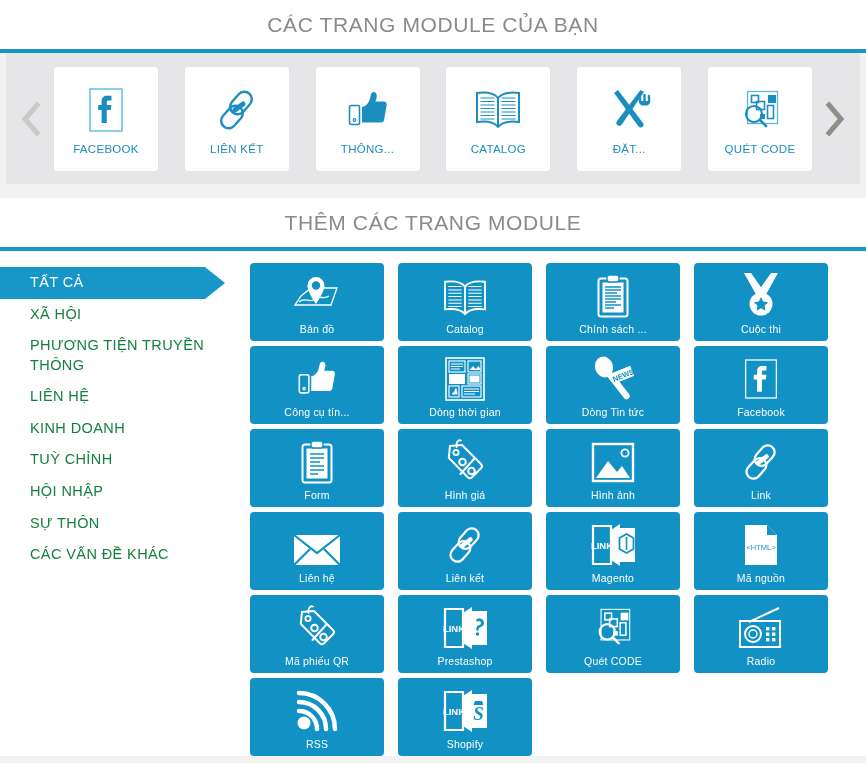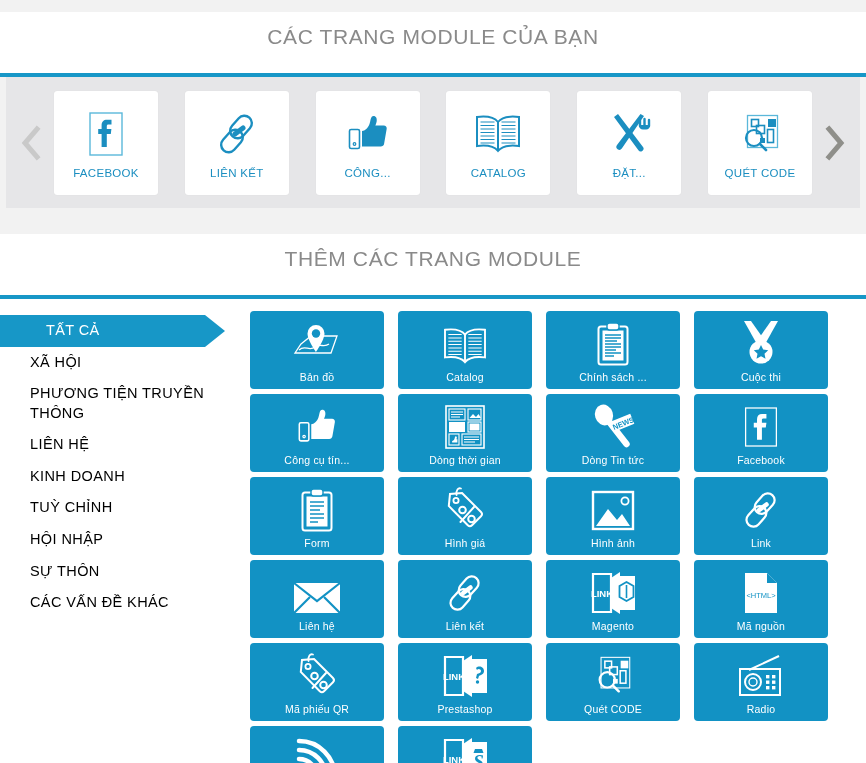--- a/index.html
+++ b/index.html
@@ -19,21 +19,21 @@
   .panel-white {
     background: #ffffff;
   }
   .section-title {
     text-align: center;
     font-size: 21px;
     font-weight: 400;
     letter-spacing: .6px;
     color: #8a8a8a;
     padding: 13px 0 12px;
-    margin: 12px;
+    margin: 0;
     background: #ffffff;
   }
   .rule {
     height: 4px;
     background: #1797c7;
     width: 100%;
   }
 
   .carousel {
     background: #e6e6e8;
@@ -99,32 +99,32 @@
     background: #fff;
     padding-top: 12px;
   }
   .sidebar {
     width: 250px;
     flex: 0 0 250px;
     padding-top: 4px;
   }
   .side-item {
     font-size: 14.5px;
-    color: #000000;
+    color: #15803d;
     letter-spacing: .4px;
     padding: 6px 0 6px 30px;
     line-height: 1.35;
     cursor: pointer;
   }
   .side-item.active {
     color: #fff;
     background: #1797c7;
     position: relative;
     width: 205px;
-    padding-left: 46px;
+    padding-left: 30px;
     box-sizing: border-box;
   }
   .side-item.active::after {
     content: "";
     position: absolute;
     left: 205px;
     top: 0;
     width: 0; height: 0;
     border-top: 16px solid transparent;
     border-bottom: 16px solid transparent;
@@ -208,21 +208,21 @@
 
 
     <div class="car-card">
       <div class="car-ico">
         <svg width="46" height="46" viewBox="0 0 46 46">
           <path d="M17 20 c3 0 6-3 7.5-7 1.2-3.2 1-8 4-8 2.6 0 3.6 2.4 3.2 5.2-.3 2.2-1.4 4.3-1.4 4.3h8.4c2 0 3.3 1.5 3 3.3l-2.6 15c-.3 1.7-1.6 2.8-3.3 2.8H17z" fill="#1b8ec0"></path>
           <rect x="4.5" y="18.5" width="10" height="19" rx="1.6" fill="none" stroke="#1b8ec0" stroke-width="1.6"></rect>
           <circle cx="9.5" cy="33" r="1.3" fill="none" stroke="#1b8ec0" stroke-width="1.2"></circle>
         </svg>
       </div>
-      <div class="car-label">CÔNG...</div>
+      <div class="car-label">THÔNG...</div>
     </div>
 
     <div class="car-card">
       <div class="car-ico">
         <svg width="50" height="42" viewBox="0 0 50 42">
           <g fill="none" stroke="#1b8ec0" stroke-width="2">
             <path d="M25 9 C21 4 12 3 4 4 v29 c8-1 17 0 21 5 4-5 13-6 21-5 V4 c-8-1-17 0-21 5 z"></path>
             <path d="M25 9 v29"></path>
           </g>
           <g stroke="#1b8ec0" stroke-width="1.1">

